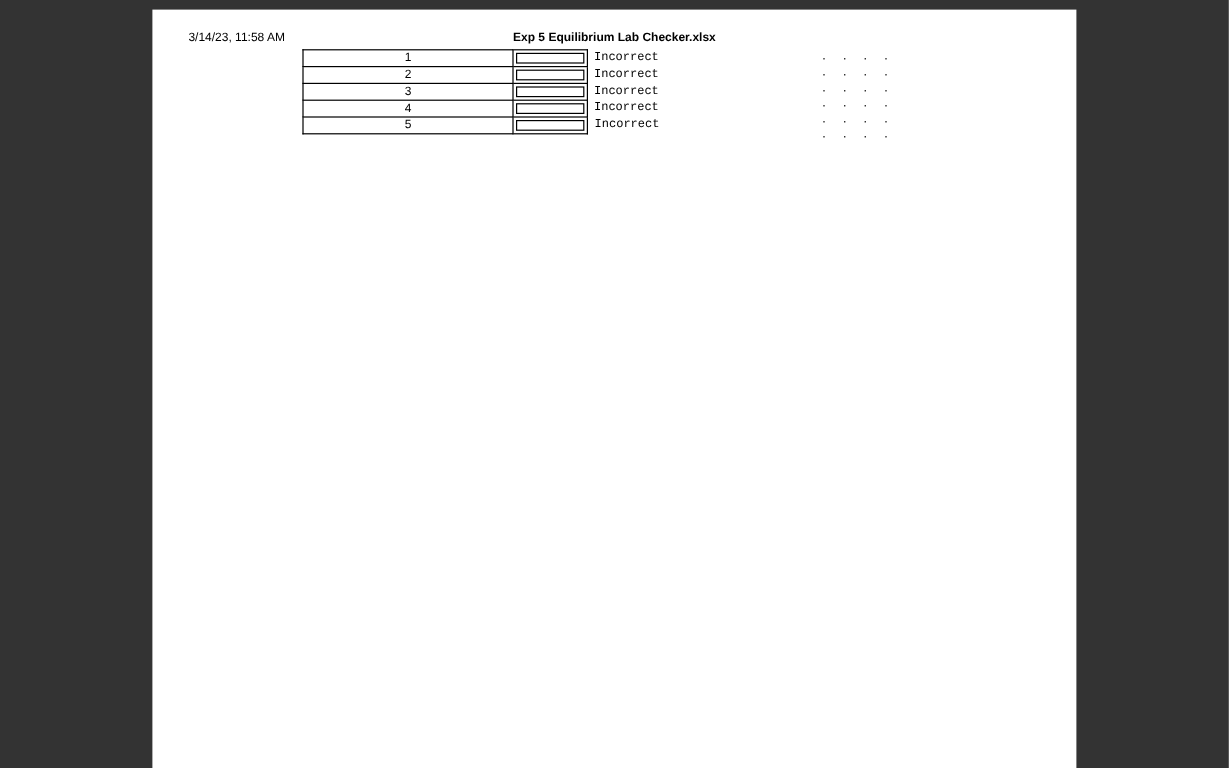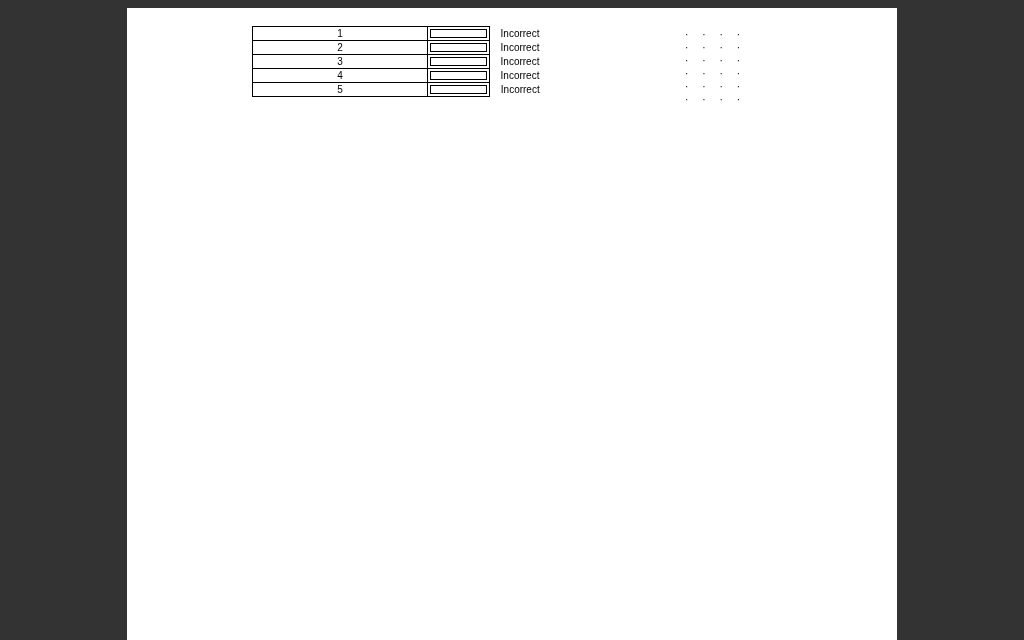--- a/index.html
+++ b/index.html
@@ -67,40 +67,45 @@
       padding: 1px 2px !important;
     }
     .inner-box {
       border: 1px solid #000;
       height: 9px;
       width: 100%;
       background: #fff;
     }
     .col-status {
       width: 60px;
-      text-align: center;
+      text-align: right;
       padding-left: 1px !important;
       border: none !important;
+      font-family: Liberation Mono, monospace;
     }
     .dots-col {
       margin-left: 135px;
       font-size: 10px;
       letter-spacing: 0;
       line-height: 13px;
       padding-top: 2px;
     }
     .dot-row {
       height: 13px;
       white-space: pre;
     }
   </style>
 </head>
 <body>
 
 <div class="page">
+  <div class="header-row">
+    <span class="timestamp">3/14/23, 11:58 AM</span>
+    <span class="title">Exp 5 Equilibrium Lab Checker.xlsx</span>
+  </div>
 
   <div class="content-row">
     <table class="table-wrap">
       <tbody id="table-body">
           <tr>
             <td class="col-index">1</td>
             <td class="col-box">
               <div class="inner-box"></div>
             </td>
             <td class="col-status">Incorrect</td>

